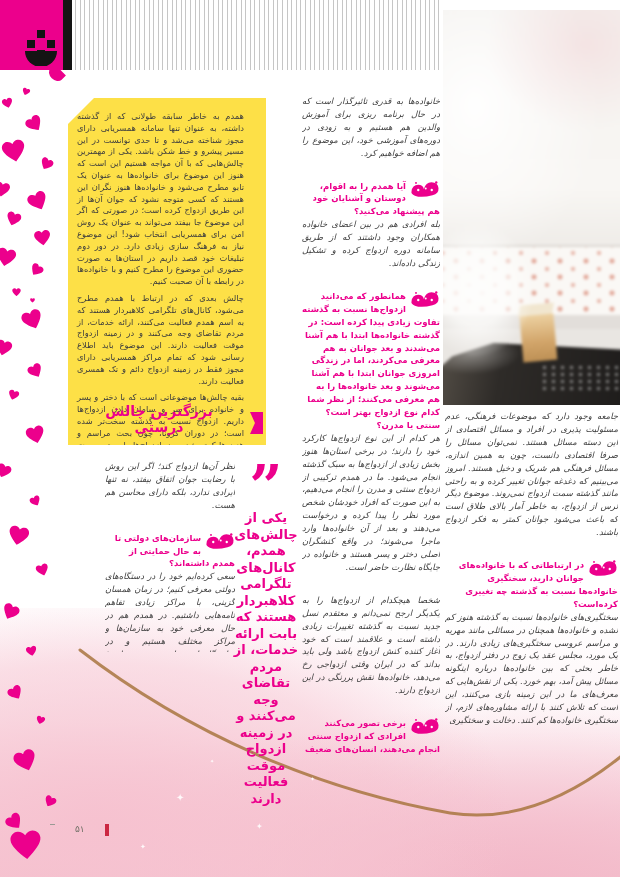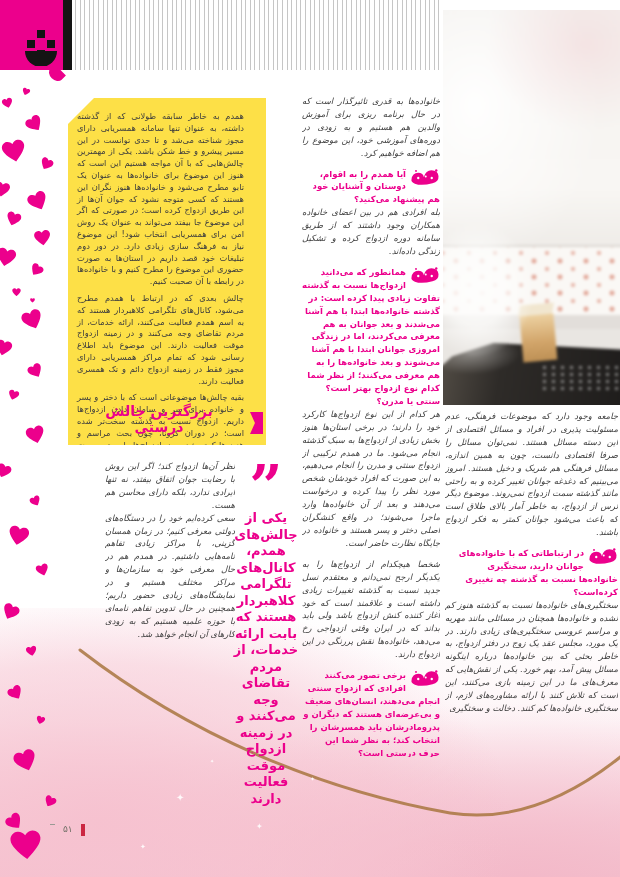--- a/index.html
+++ b/index.html
@@ -67,35 +67,35 @@
   .lead-box p{margin:0 0 5px 0;font-size:8.3px;line-height:11.8px;color:#3d3d3d;
      text-align:justify;}
   .lead-heading{position:absolute;bottom:10px;left:12px;right:28px;text-align:center;
      font-size:14px;font-weight:bold;color:#ec008c;}
   .heading-tab{position:absolute;bottom:11px;right:3px;width:13px;height:22px;background:#ec008c;
      clip-path:polygon(0 0,100% 0,100% 100%,0 100%,38% 50%);}
 
   
   .col{position:absolute;overflow:hidden;font-size:8.5px;line-height:12.9px;color:#3d3d3d;}
   .col p{margin:0;text-align:justify;font-style:italic;}
-  .col .gap{margin-top:8px;}
+  .col .gap{margin-top:20px;}
   .q{color:#ec008c;font-weight:bold;}
   .q-icon{float:right;width:30px;height:20px;margin-left:4px;margin-bottom:1px;}
   .col-a{left:105px;top:460px;width:130px;height:192px;}
   .col-c{left:302px;top:95px;width:138px;height:662px;}
   .col-d{left:445px;top:410px;width:173px;height:348px;}
 
   
   .pullquote{position:absolute;left:231px;top:462px;width:70px;height:300px;text-align:center;}
   .quote-mark{display:block;font-size:58px;line-height:48px;color:#ec008c;font-weight:bold;
      font-family:"DejaVu Serif",serif;}
   .pullquote .pq-text{font-size:13px;line-height:16.5px;font-weight:bold;color:#ec008c;}
 
   
-  .page-num{position:absolute;left:50px;top:824px;display:flex;direction:ltr;gap:8px;}
+  .page-num{position:absolute;left:50px;top:824px;display:flex;direction:ltr;gap:20px;}
   .page-num .dash{width:5px;height:1px;background:#9a9a94;}
   .page-num .num{font-size:9px;color:#6e6e64;}
   .page-num .bar{width:4px;height:12px;background:#cb2742;}
 </style>
 </head>
 <body>
 
 <div class="page">
 
   <svg width="0" height="0" style="position:absolute">
@@ -248,20 +248,26 @@
   <div class="lead-box">
     <p>همدم به خاطر سابقه طولانی که از گذشته داشته، به عنوان تنها سامانه همسریابی دارای مجوز شناخته می‌شد و تا حدی توانست در این مسیر پیشرو و خط شکن باشد. یکی از مهمترین چالش‌هایی که با آن مواجه هستیم این است که هنوز این موضوع برای خانواده‌ها به عنوان یک تابو مطرح می‌شود و خانواده‌ها هنوز نگران این هستند که کسی متوجه نشود که جوان آن‌ها از این طریق ازدواج کرده است؛ در صورتی که اگر این موضوع جا بیفتد می‌تواند به عنوان یک روش امن برای همسریابی انتخاب شود! این موضوع نیاز به فرهنگ سازی زیادی دارد. در دور دوم تبلیغات خود قصد داریم در استان‌ها به صورت حضوری این موضوع را مطرح کنیم و با خانواده‌ها در رابطه با آن صحبت کنیم.</p>
     <p>چالش بعدی که در ارتباط با همدم مطرح می‌شود، کانال‌های تلگرامی کلاهبردار هستند که به اسم همدم فعالیت می‌کنند، ارائه خدمات، از مردم تقاضای وجه می‌کنند و در زمینه ازدواج موقت فعالیت دارند. این موضوع باید اطلاع رسانی شود که تمام مراکز همسریابی دارای مجوز فقط در زمینه ازدواج دائم و تک همسری فعالیت دارند.</p>
     <p>بقیه چالش‌ها موضوعاتی است که با دختر و پسر و خانواده برای سر و سامان دادن ازدواج‌ها داریم. ازدواج نسبت به گذشته سخت‌تر شده است؛ در دوران کرونا، چون بحث مراسم و هزینه‌ها کمتر شده بود، ازدواج‌ها راحت‌تر صورت می‌گرفت، ولی فعلا به خاطر هزینه‌های گزافی که برای ازدواج رخ می‌دهد، جوانان در تنگنا قرار می‌گیرند. این مسئله مهمی است که باید حل شود.</p>
     <div class="lead-heading">بزرگترین چالش درستی</div>
     <div class="heading-tab"></div>
   </div>
 
   <div class="col col-a">
     <p>نظر آن‌ها ازدواج کند؛ اگر این روش با رضایت جوان اتفاق بیفتد، نه تنها ایرادی ندارد، بلکه دارای محاسن هم هست.</p>
+    <div class="gap q">
+      <svg class="q-icon" viewBox="0 0 40 26">
+          <use href="#qa-stamp"></use>
+        </svg>
+      <span>سازمان‌های دولتی تا به حال حمایتی از همدم داشته‌اند؟</span>
+    </div>
     <p>سعی کرده‌ایم خود را در دستگاه‌های دولتی معرفی کنیم؛ در زمان همسان گزینی، با مراکز زیادی تفاهم نامه‌هایی داشتیم. در همدم هم در حال معرفی خود به سازمان‌ها و مراکز مختلف هستیم و در نمایشگاه‌های زیادی حضور داریم؛ همچنین در حال تدوین تفاهم نامه‌ای با حوزه علمیه هستیم که به زودی کارهای آن انجام خواهد شد.</p>
   </div>
 
   <div class="pullquote">
     <span class="quote-mark">”</span>
     <div class="pq-text">یکی از چالش‌های همدم، کانال‌های تلگرامی کلاهبردار هستند که بابت ارائه خدمات، از مردم تقاضای وجه می‌کنند و در زمینه ازدواج موقت فعالیت دارند</div>
   </div>
 
   <div class="col col-c">
     <p>خانواده‌ها به قدری تاثیرگذار است که در حال برنامه ریزی برای آموزش والدین هم هستیم و به زودی در دوره‌های آموزشی خود، این موضوع را هم اضافه خواهیم کرد.</p>

